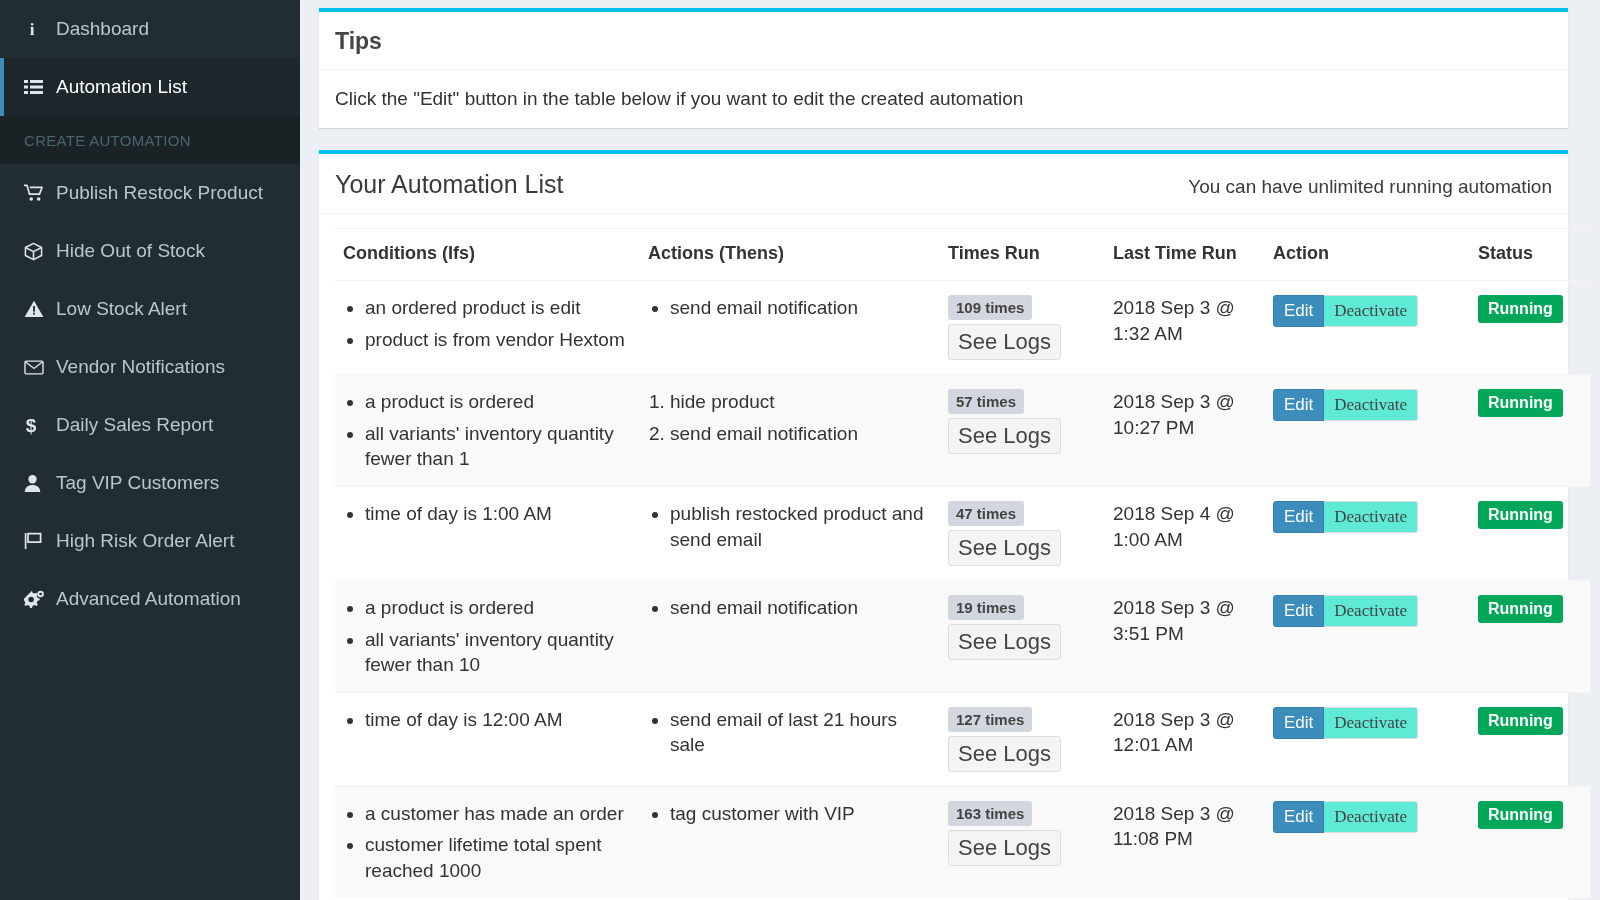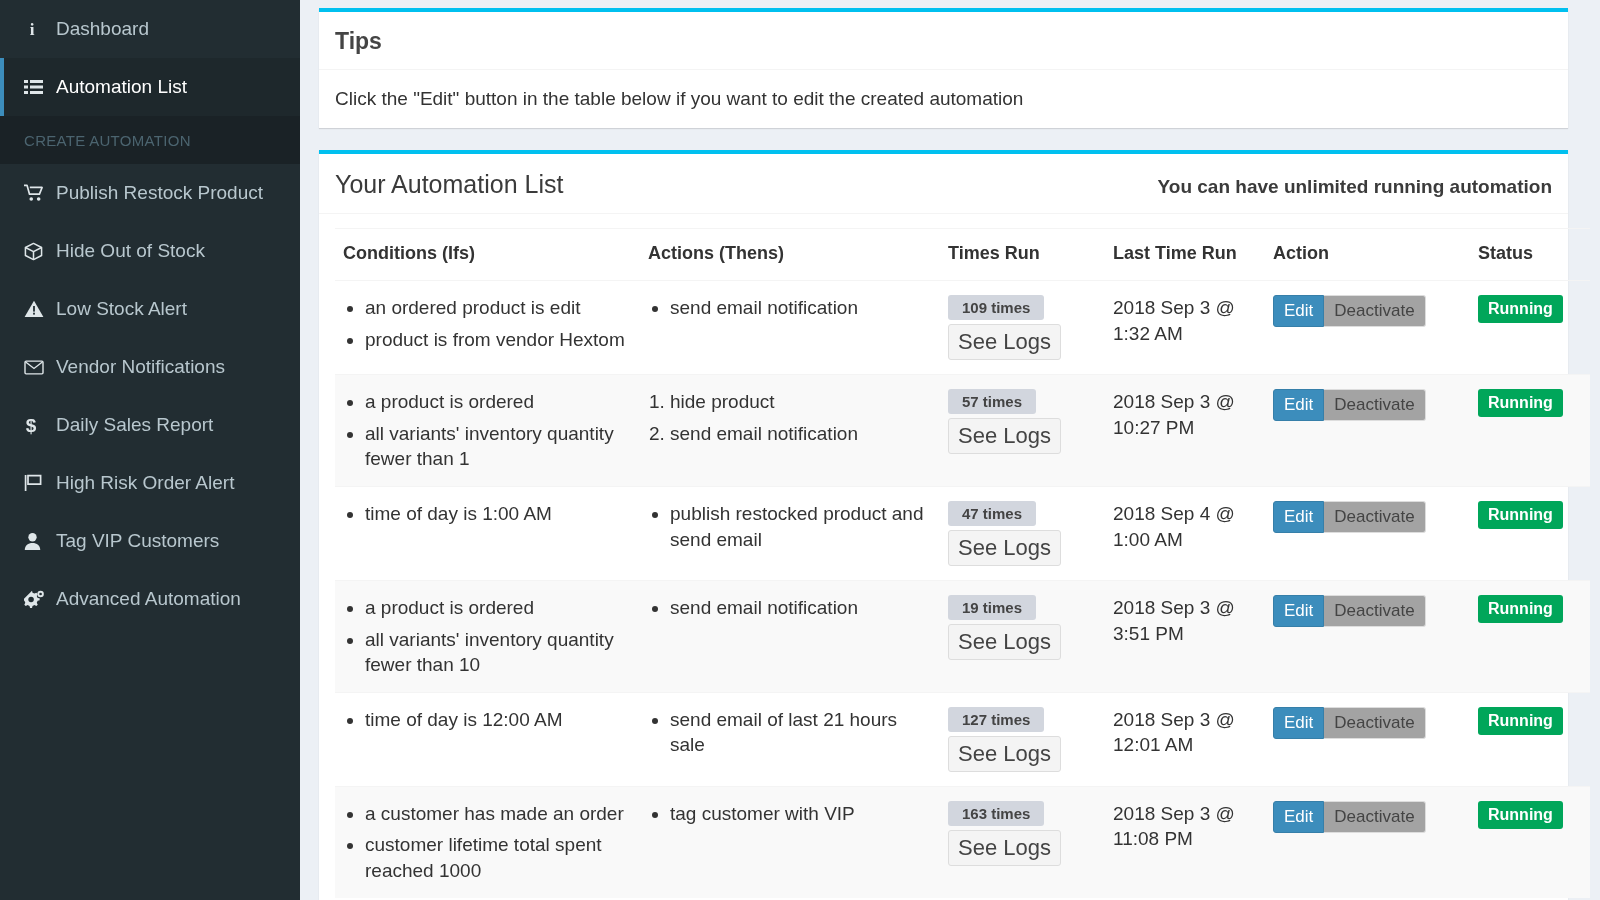--- a/index.html
+++ b/index.html
@@ -84,21 +84,21 @@
     color: #444;
     margin: 0;
   }
   .box-title.light {
     font-weight: normal;
     font-size: 25px;
     color: #3b3b3b;
   }
   .box-note {
     font-size: 19px;
-    font-weight: bold;
+    font-weight: normal;
     color: #3b3b3b;
     white-space: nowrap;
   }
   .box-body {
     padding: 14px 16px 16px 16px;
     font-size: 19px;
     color: #333;
     border-top: 1px solid #f4f4f4;
   }
   .box-body.tips { padding: 18px 16px; }
@@ -144,21 +144,21 @@
   }
   ul.bullets li:last-child, ol.numbers li:last-child { margin-bottom: 0; }
 
   .times-wrap { display: flex; flex-direction: column; align-items: flex-start; }
   .badge-times {
     display: inline-block;
     background: #d2d6de;
     color: #444;
     font-size: 15px;
     font-weight: bold;
-    padding: 4px 14px;
+    padding: 4px 8px;
     border-radius: 3px;
     margin-bottom: 4px;
   }
   .btn-logs {
     display: inline-block;
     background: #f4f4f4;
     border: 1px solid #ddd;
     color: #444;
     font-size: 22px;
     padding: 4px 9px;
@@ -177,25 +177,26 @@
     font-family: "Liberation Sans", sans-serif;
     line-height: 1.2;
   }
   .btn-edit {
     background: #3c8dbc;
     border-color: #367fa9;
     color: #fff;
     border-radius: 3px 0 0 3px;
   }
   .btn-deact {
-    background: #a3a3a3;
+    background: #5eead4;
     border-color: #ddd;
     color: #444;
     border-radius: 0 3px 3px 0;
     border-left: none;
+    font-family: Liberation Serif, serif;
   }
   .label-status {
     display: inline-block;
     background: #00a65a;
     color: #fff;
     font-size: 16px;
     font-weight: bold;
     padding: 5px 10px;
     border-radius: 3px;
   }
@@ -273,35 +274,35 @@
         <div class="nav-item">
           <span class="ic">
             <svg width="14" height="20" viewBox="0 0 14 20">
               <text x="7" y="16.5" font-family="Liberation Sans, sans-serif" font-size="19" font-weight="bold" text-anchor="middle" fill="currentColor">$</text>
             </svg>
           </span>
           <span class="nav-label">Daily Sales Report</span>
         </div>
         <div class="nav-item">
           <span class="ic">
+            <svg width="17" height="19" viewBox="0 0 18 19" fill="currentColor">
+              <circle cx="9" cy="5" r="4.4"></circle>
+              <path d="M0.8 18.6c0-4.6 3.7-7.4 8.2-7.4s8.2 2.8 8.2 7.4z"></path>
+            </svg>
+          </span>
+          <span class="nav-label">Tag VIP Customers</span>
+        </div>
+        <div class="nav-item">
+          <span class="ic">
             <svg width="20" height="18" viewBox="0 0 20 18" fill="none" stroke="currentColor" stroke-width="1.7">
               <line x1="1.6" y1="1" x2="1.6" y2="17"></line>
               <path d="M4 1.6h12.6v8.6H4z"></path>
             </svg>
           </span>
           <span class="nav-label">High Risk Order Alert</span>
-        </div>
-        <div class="nav-item">
-          <span class="ic">
-            <svg width="17" height="19" viewBox="0 0 18 19" fill="currentColor">
-              <circle cx="9" cy="5" r="4.4"></circle>
-              <path d="M0.8 18.6c0-4.6 3.7-7.4 8.2-7.4s8.2 2.8 8.2 7.4z"></path>
-            </svg>
-          </span>
-          <span class="nav-label">Tag VIP Customers</span>
         </div>
         <div class="nav-item">
           <span class="ic">
             <svg width="21" height="19" viewBox="0 0 22 20" fill="currentColor">
               <path d="M8.4 0.8l.5 2.1 2.1.9 1.9-1 1.5 1.5-1 1.9.9 2.1 2.1.5v2.1l-2.1.5-.9 2.1 1 1.9-1.5 1.5-1.9-1-2.1.9-.5 2.1H6.3l-.5-2.1-2.1-.9-1.9 1L.3 15.4l1-1.9-.9-2.1-2.1-.5"></path>
               <circle cx="7.4" cy="9.9" r="2.9" fill="#222d32"></circle>
               <circle cx="17.4" cy="4.2" r="3.4"></circle>
               <circle cx="17.4" cy="4.2" r="1.4" fill="#222d32"></circle>
             </svg>
           </span>

